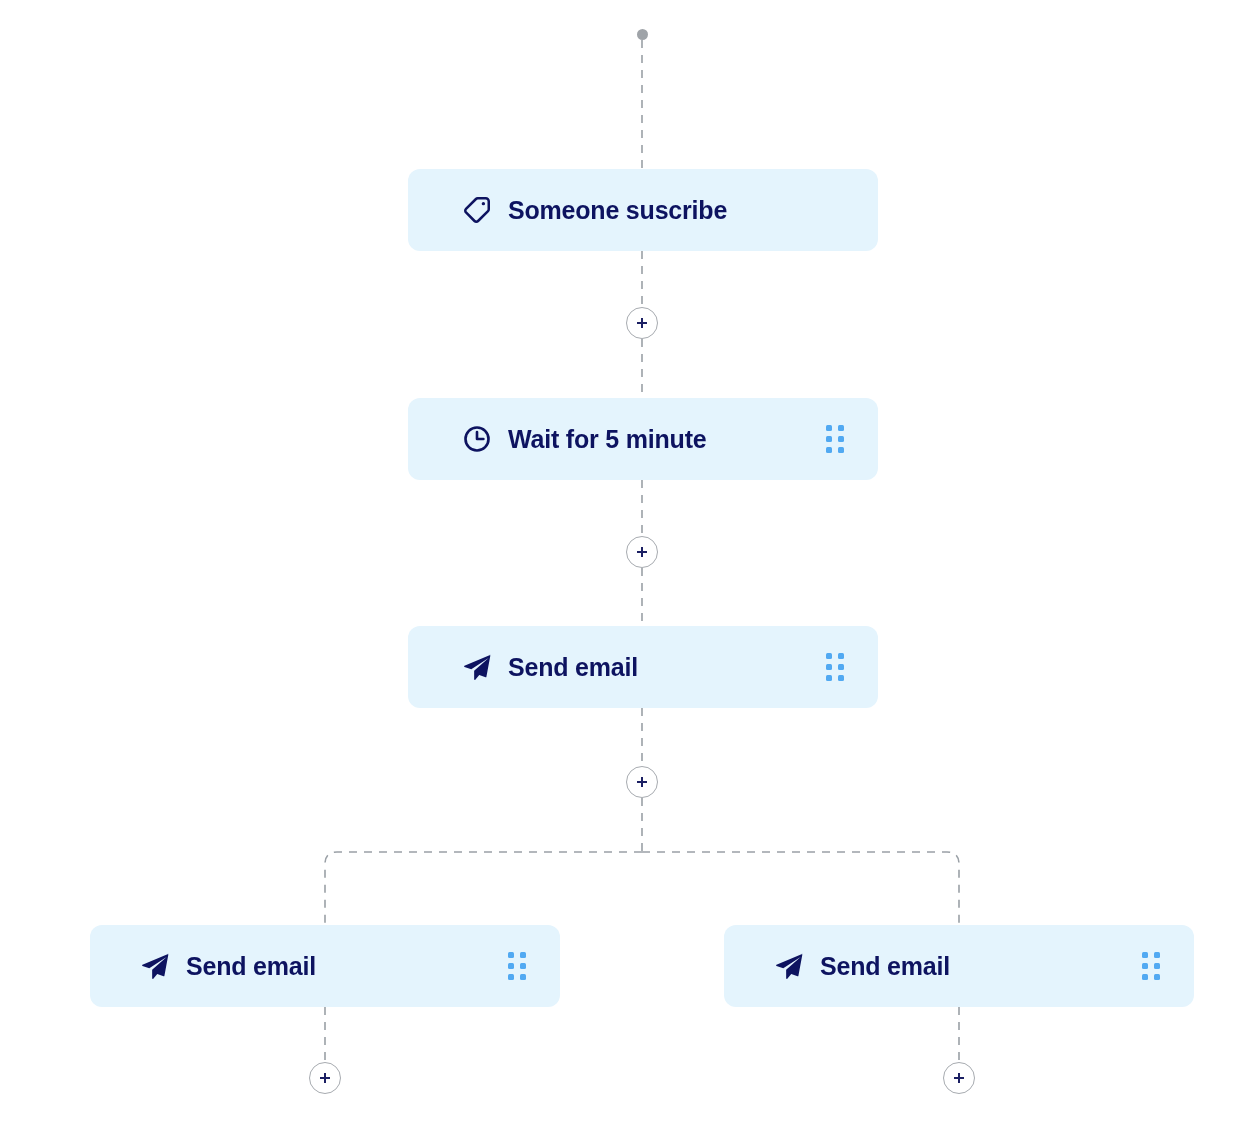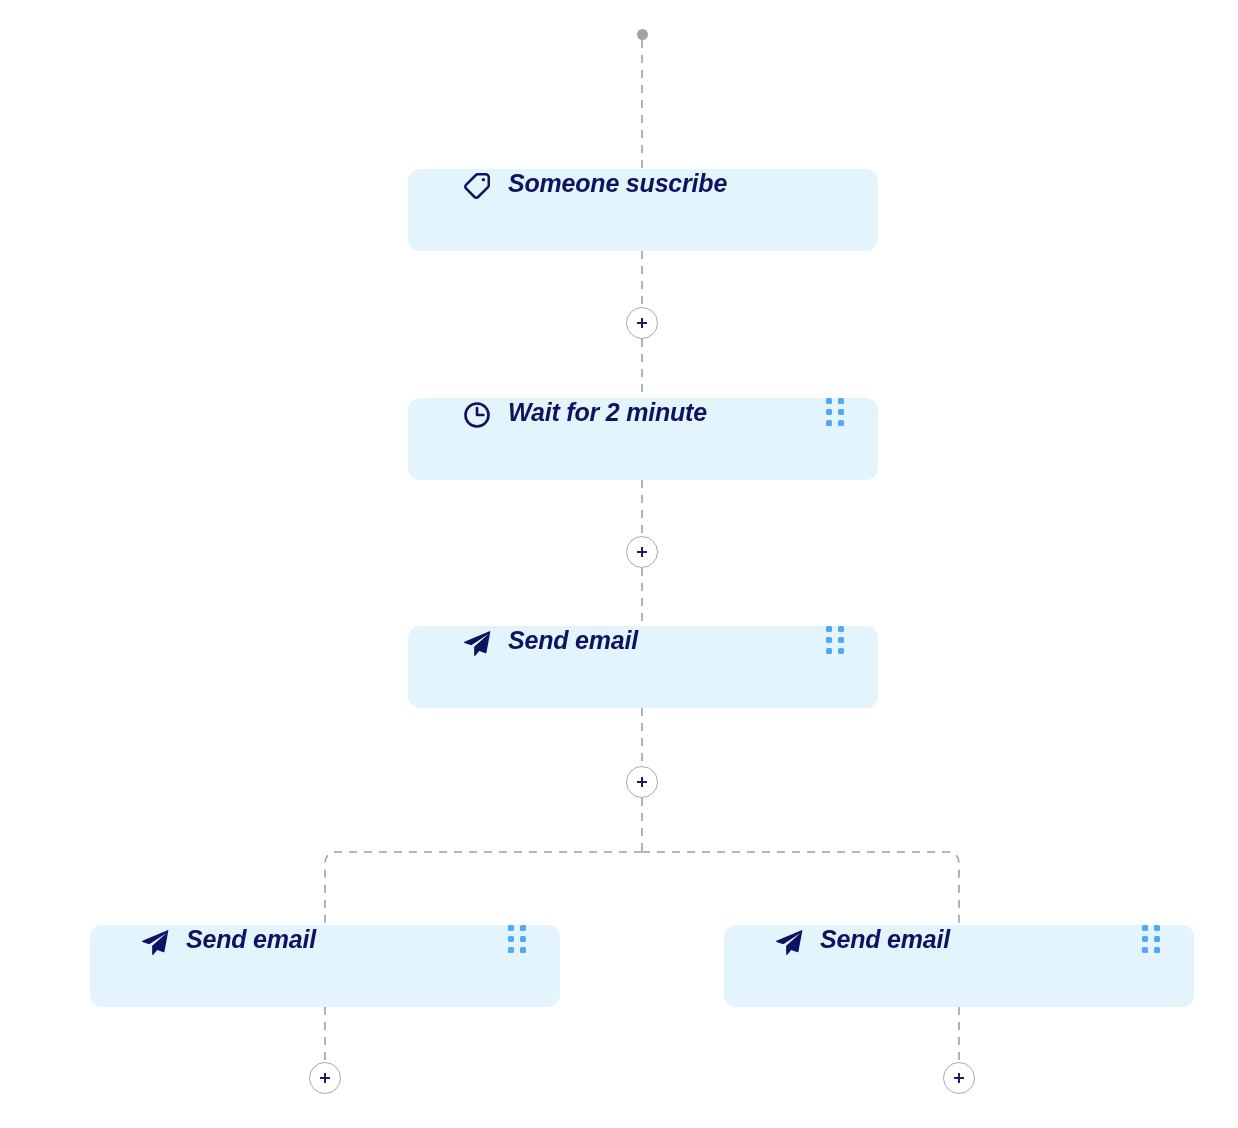--- a/index.html
+++ b/index.html
@@ -27,23 +27,23 @@
     height: 1128px;
     pointer-events: none;
   }
   
   .node {
     position: absolute;
     box-sizing: border-box;
     background: #e4f4fd;
     border-radius: 12px;
     display: flex;
+    align-items: center;
     z-index: 3;
     cursor: pointer;
-    font-style: italic;
   }
   .node-icon {
     display: flex;
     align-items: center;
     justify-content: center;
     width: 34px;
     height: 34px;
     flex: 0 0 auto;
   }
   .node-label {
@@ -145,21 +145,21 @@
         <span class="node-label" style="color: rgb(13, 19, 96);">Someone suscribe</span>
         <span class="node-spacer"></span>
       </div>
       <div class="node" style="left: 408px; top: 398px; width: 470px; height: 82px; background: rgb(228, 244, 253); padding-left: 52px; padding-right: 34px;">
         <span class="node-icon">
   <svg width="30" height="30" viewBox="0 0 24 24" fill="none" stroke="#0d1360" stroke-width="2.1" stroke-linecap="round" stroke-linejoin="round">
     <circle cx="12" cy="12" r="9.2"></circle>
     <path d="M12 6.4 V12 H17.1"></path>
   </svg>
 </span>
-        <span class="node-label" style="color: rgb(13, 19, 96);">Wait for 2 minute</span>
+        <span class="node-label" style="color: rgb(13, 19, 96);">Wait for 5 minute</span>
         <span class="node-spacer"></span>
         <span class="drag-handle">
           <i style="background: rgb(81, 169, 242);"></i>
           <i style="background: rgb(81, 169, 242);"></i>
           <i style="background: rgb(81, 169, 242);"></i>
           <i style="background: rgb(81, 169, 242);"></i>
           <i style="background: rgb(81, 169, 242);"></i>
           <i style="background: rgb(81, 169, 242);"></i>
         </span>
       </div>

